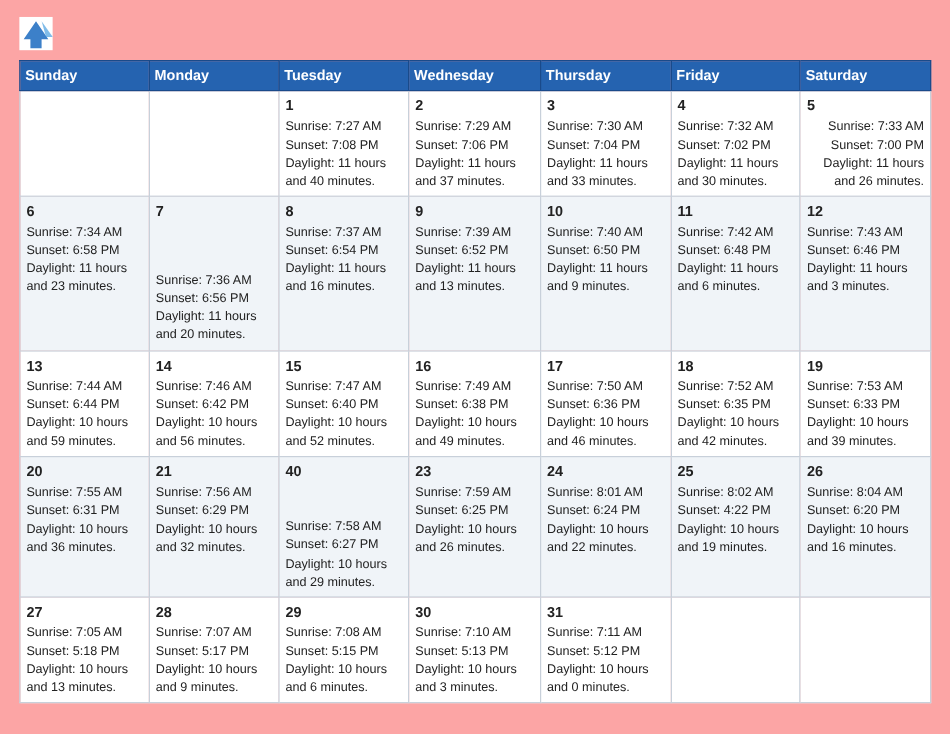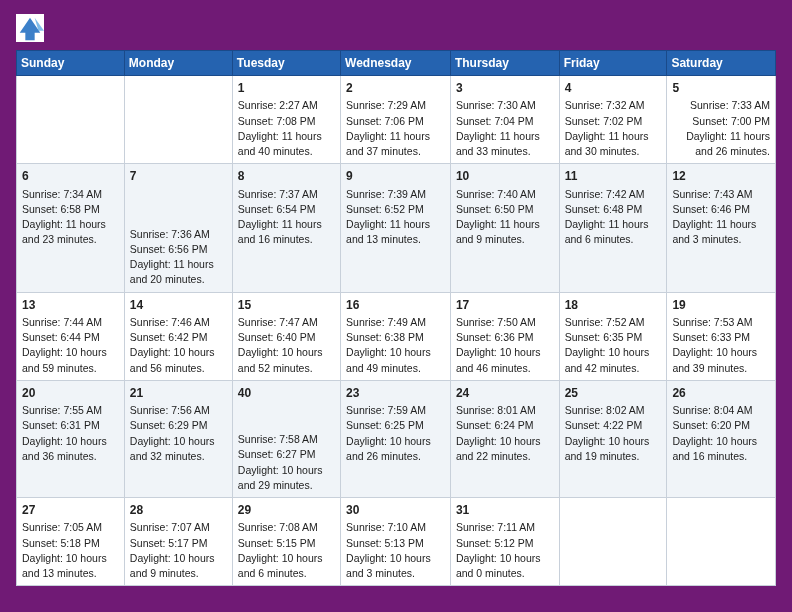--- a/index.html
+++ b/index.html
@@ -6,21 +6,21 @@
     body {
       font-family: Arial, sans-serif;
       background: #fff;
       width: 792px;
       min-height: 612px;
       padding: 0;
     }
     .page {
       width: 792px;
       min-height: 612px;
-      background: #701a75;
+      background: #fca5a5;
       padding: 10px 16px 16px 16px;
     }
     .header {
       display: flex;
       justify-content: space-between;
       align-items: flex-start;
       margin-bottom: 8px;
     }
     .logo {
       display: flex;
@@ -126,21 +126,21 @@
           <th>Friday</th>
           <th>Saturday</th>
         </tr>
     </thead>
     <tbody id="cal-body">
         <tr>
           <td class="empty-cell"></td>
           <td class="empty-cell"></td>
           <td>
             <span class="day-num">1</span>
-            <div class="day-info" style="white-space: pre-line;">Sunrise: 2:27 AM
+            <div class="day-info" style="white-space: pre-line;">Sunrise: 7:27 AM
 Sunset: 7:08 PM
 Daylight: 11 hours and 40 minutes.</div>
           </td>
           <td>
             <span class="day-num">2</span>
             <div class="day-info" style="white-space: pre-line;">Sunrise: 7:29 AM
 Sunset: 7:06 PM
 Daylight: 11 hours and 37 minutes.</div>
           </td>
           <td>

